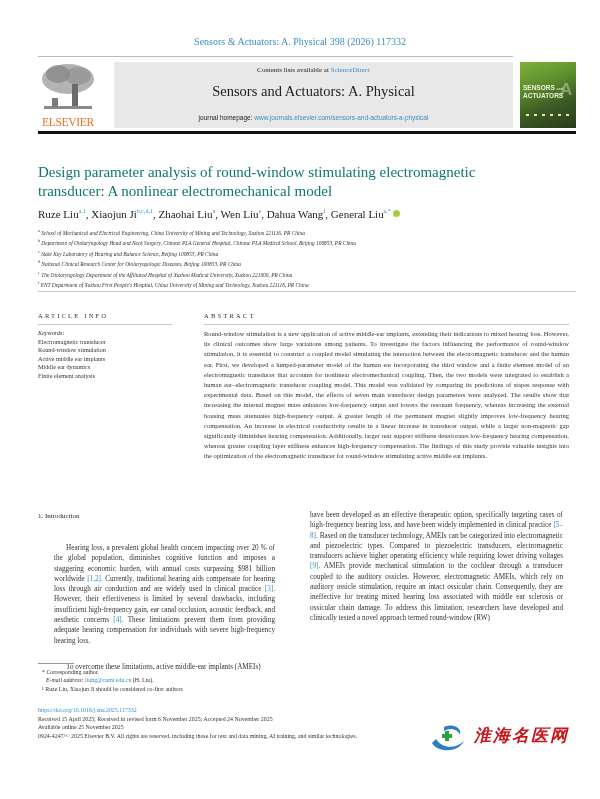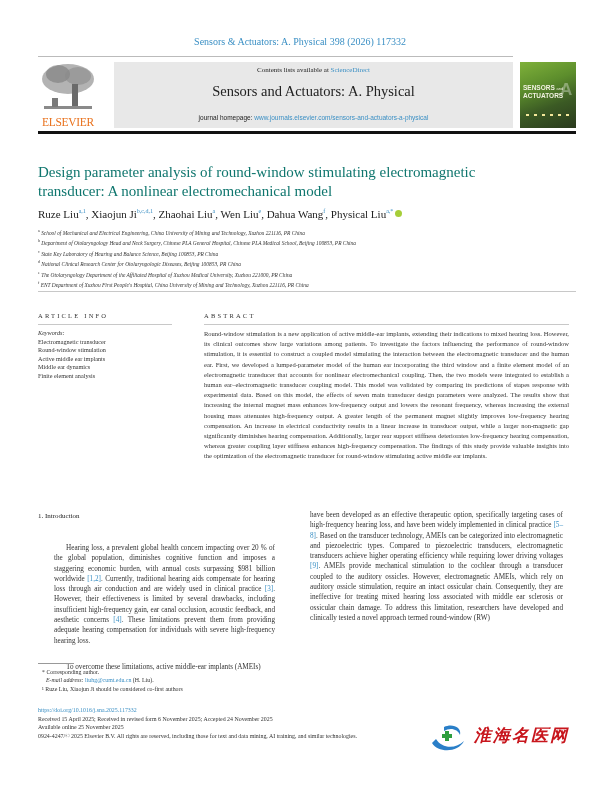--- a/index.html
+++ b/index.html
@@ -87,21 +87,21 @@
 <div id="thick-rule" class="abs"></div>
 
 <div id="title" class="abs">Design parameter analysis of round-window stimulating electromagnetic transducer: A nonlinear electromechanical model</div>
 
 <div id="authors" class="abs">
   <span>Ruze Liu</span><sup>a,1</sup>,
   <span>Xiaojun Ji</span><sup>b,c,d,1</sup>,
   <span>Zhaohai Liu</span><sup>a</sup>,
   <span>Wen Liu</span><sup>e</sup>,
   <span>Dahua Wang</span><sup>f</sup>,
-  <span>Physical Liu</span><sup>a,*</sup><span class="orcid"></span>
+  <span>General Liu</span><sup>a,*</sup><span class="orcid"></span>
 </div>
 
 <div id="affils" class="abs">
   <div><sup>a</sup> <span>School of Mechanical and Electrical Engineering, China University of Mining and Technology, Xuzhou 221116, PR China</span></div>
   <div><sup>b</sup> <span>Department of Otolaryngology Head and Neck Surgery, Chinese PLA General Hospital, Chinese PLA Medical School, Beijing 100853, PR China</span></div>
   <div><sup>c</sup> <span>State Key Laboratory of Hearing and Balance Science, Beijing 100853, PR China</span></div>
   <div><sup>d</sup> <span>National Clinical Research Center for Otolaryngologic Diseases, Beijing 100853, PR China</span></div>
   <div><sup>e</sup> <span>The Otolaryngology Department of the Affiliated Hospital of Xuzhou Medical University, Xuzhou 221000, PR China</span></div>
   <div><sup>f</sup> <span>ENT Department of Xuzhou First People's Hospital, China University of Mining and Technology, Xuzhou 221116, PR China</span></div>
 </div>

